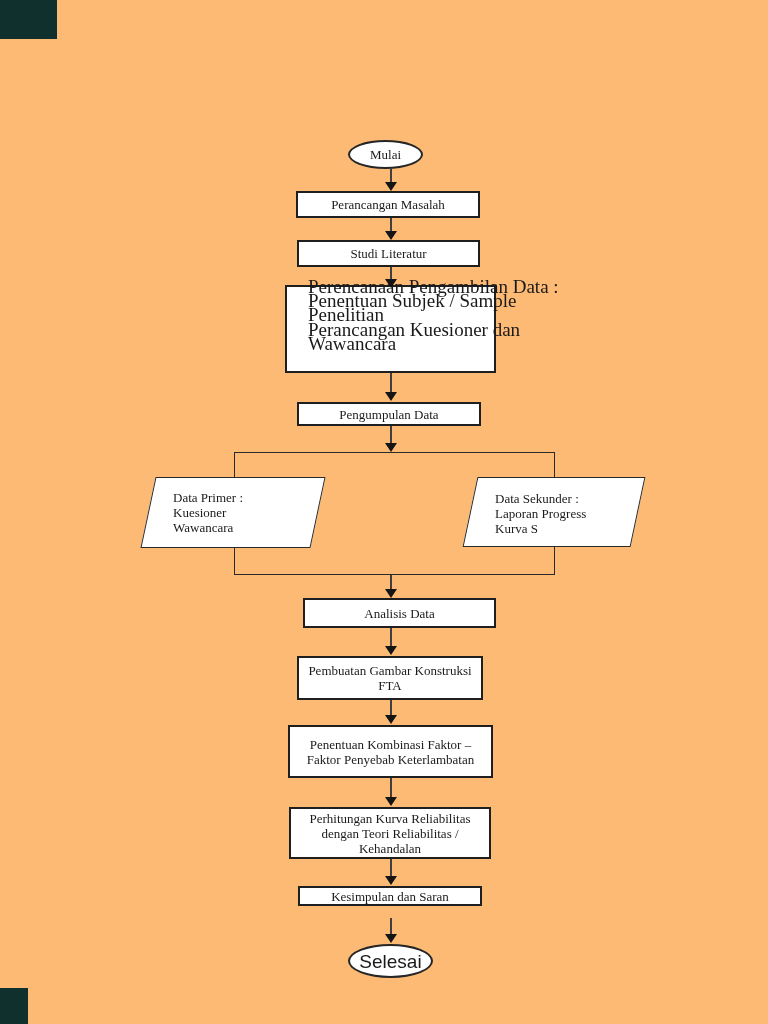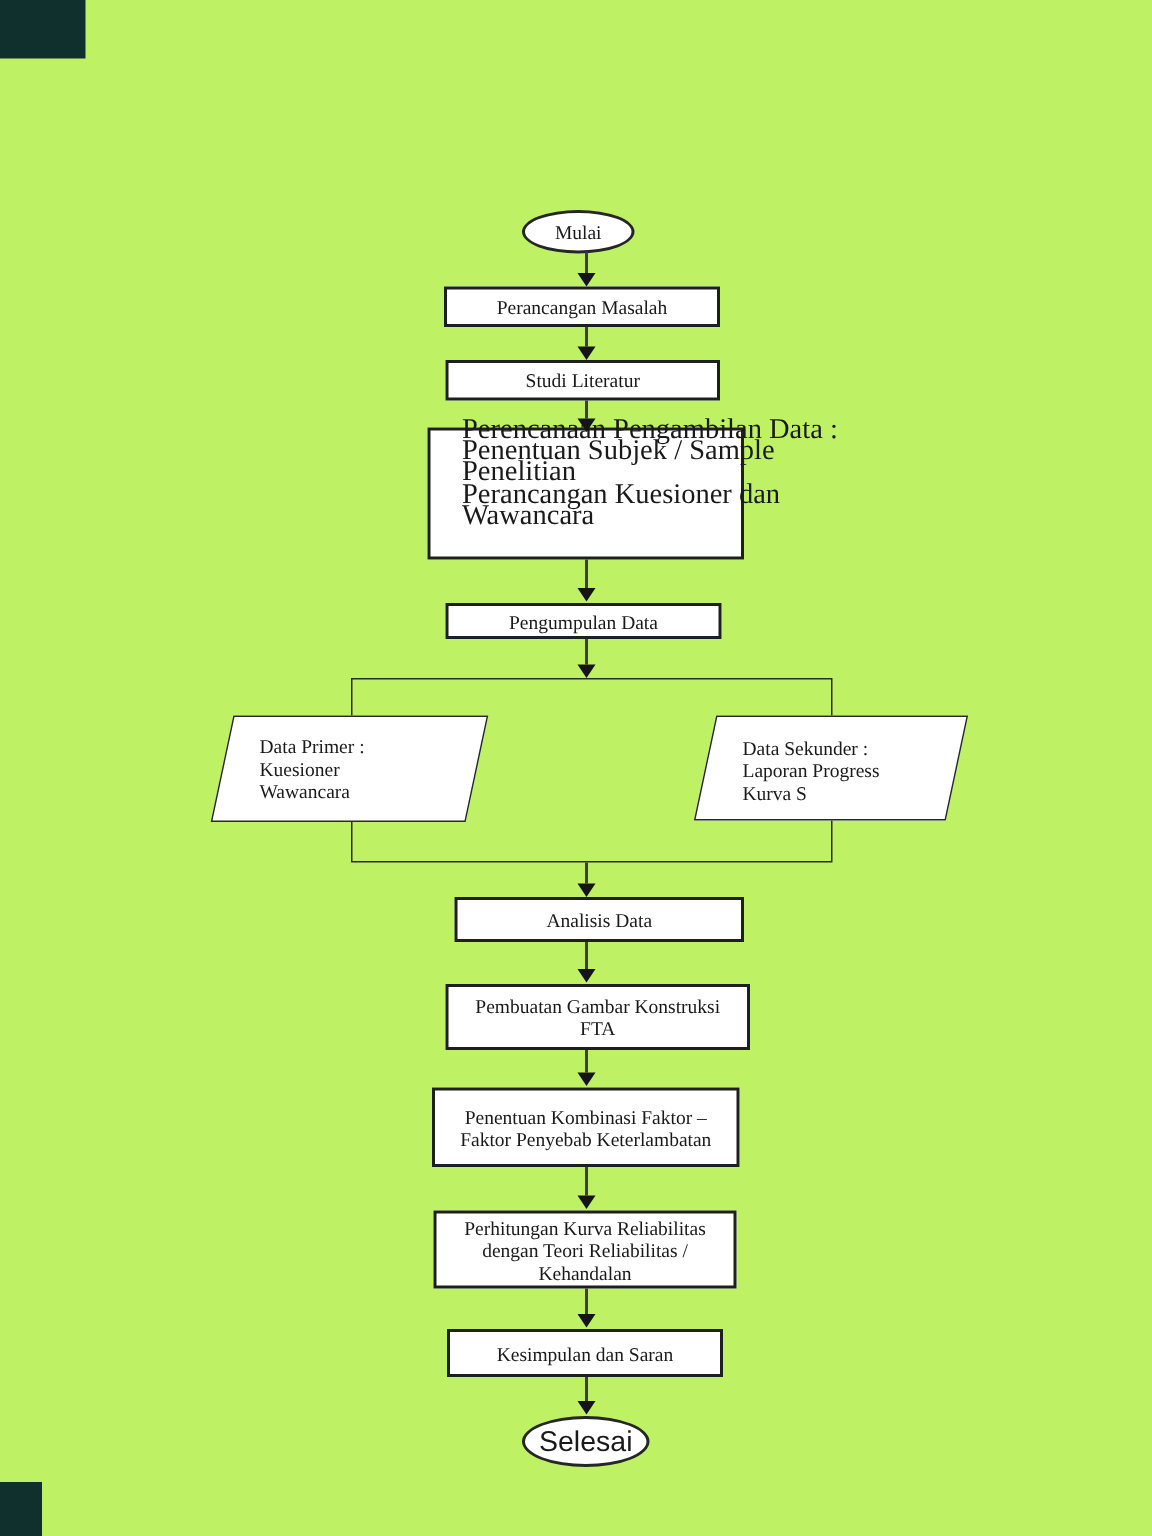--- a/index.html
+++ b/index.html
@@ -4,21 +4,21 @@
 <style>
   html,body{margin:0;padding:0;}
   body{
     width:768px;height:1024px;
     background:#ffffff;
     font-family:"Liberation Serif","DejaVu Serif",serif;
     position:relative;
     overflow:hidden;
   }
   .page{
-    position:absolute;left:0;top:0;width:768px;height:1024px;background:#bef264;
+    position:absolute;left:0;top:0;width:768px;height:1024px;background:#fdba74;
   }
   .corner{
     position:absolute;background:#10302e;
   }
   .corner.tl{left:0;top:0;width:57px;height:39px;}
   .corner.bl{left:0;top:988px;width:28px;height:36px;}
 
   .node{
     position:absolute;box-sizing:border-box;background:#ffffff;
     color:#1a1a1a;font-size:13px;line-height:15px;
@@ -138,21 +138,21 @@
 
   <div class="node rect" style="left:303px;top:598px;width:193px;height:30px;">
     <span>Analisis Data</span>
   </div>
 
   <div class="arrow" style="top:628px;height:27px;">
     <div class="shaft"></div>
     <div class="head"></div>
   </div>
 
-  <div class="node rect" style="left:297px;top:656px;width:203px;height:44px;">
+  <div class="node rect" style="left:297px;top:656px;width:186px;height:44px;">
     <div>Pembuatan Gambar Konstruksi</div>
     <div>FTA</div>
   </div>
 
   <div class="arrow" style="top:700px;height:24px;">
     <div class="shaft"></div>
     <div class="head"></div>
   </div>
 
   <div class="node rect" style="left:288px;top:725px;width:205px;height:53px;">
@@ -169,21 +169,21 @@
     <div>Perhitungan Kurva Reliabilitas</div>
     <div>dengan Teori Reliabilitas /</div>
     <div>Kehandalan</div>
   </div>
 
   <div class="arrow" style="top:859px;height:26px;">
     <div class="shaft"></div>
     <div class="head"></div>
   </div>
 
-  <div class="node rect" style="left:298px;top:886px;width:184px;height:32px;">
+  <div class="node rect" style="left:298px;top:886px;width:184px;height:20px;">
     <span>Kesimpulan dan Saran</span>
   </div>
 
   <div class="arrow" style="top:918px;height:25px;">
     <div class="shaft"></div>
     <div class="head"></div>
   </div>
 
   <div class="node terminator term-end" style="left:348px;top:944px;width:85px;height:34px;">
     <span>Selesai</span>

